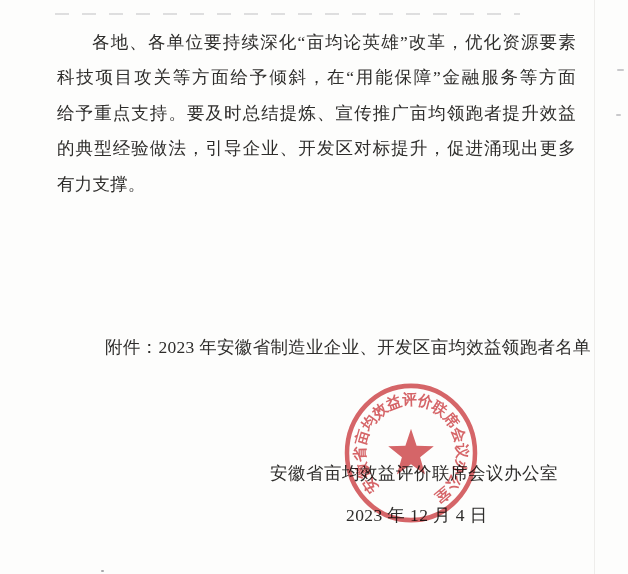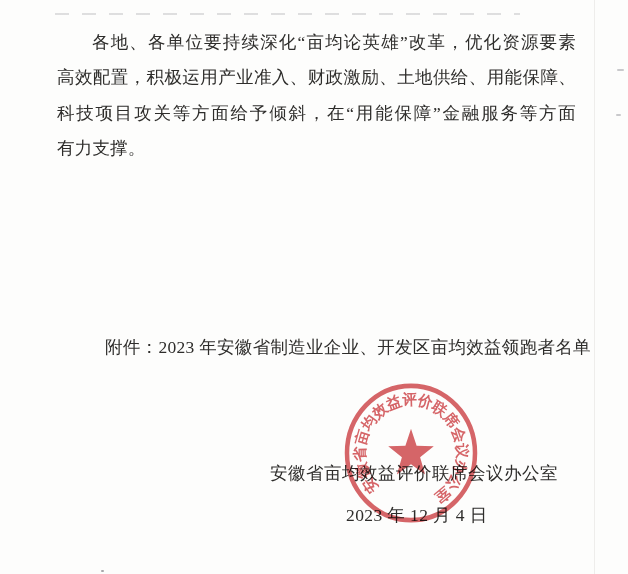--- a/index.html
+++ b/index.html
@@ -82,22 +82,23 @@
 <div class="page">
 
   <div class="artifact-top-line"></div>
   <div class="artifact-vline"></div>
   <div class="speck speck-a"></div>
   <div class="speck speck-b"></div>
   <div class="speck speck-c"></div>
 
   <div class="body-text">
     <div class="tline first">各地、各单位要持续深化“亩均论英雄”改革，优化资源要素</div>
-    <div class="tline">高效配置，积极运用产业准入、财政激励、土地供给、用能保障、</div>
     <div class="tline">科技项目攻关等方面给予倾斜，在“用能保障”金融服务等方面</div>
+    <div class="tline">给予重点支持。要及时总结提炼、宣传推广亩均领跑者提升效益</div>
+    <div class="tline">的典型经验做法，引导企业、开发区对标提升，促进涌现出更多</div>
     <div class="tline last">有力支撑。</div>
   </div>
 
   <div class="attachment-line">附件：2023 年安徽省制造业企业、开发区亩均效益领跑者名单</div>
 
   <div class="signature-line">安徽省亩均效益评价联席会议办公室</div>
   <div class="date-line">2023 年 12 月 4 日</div>
 
   <div class="seal">
     <svg viewBox="0 0 150 150" xmlns="http://www.w3.org/2000/svg">

